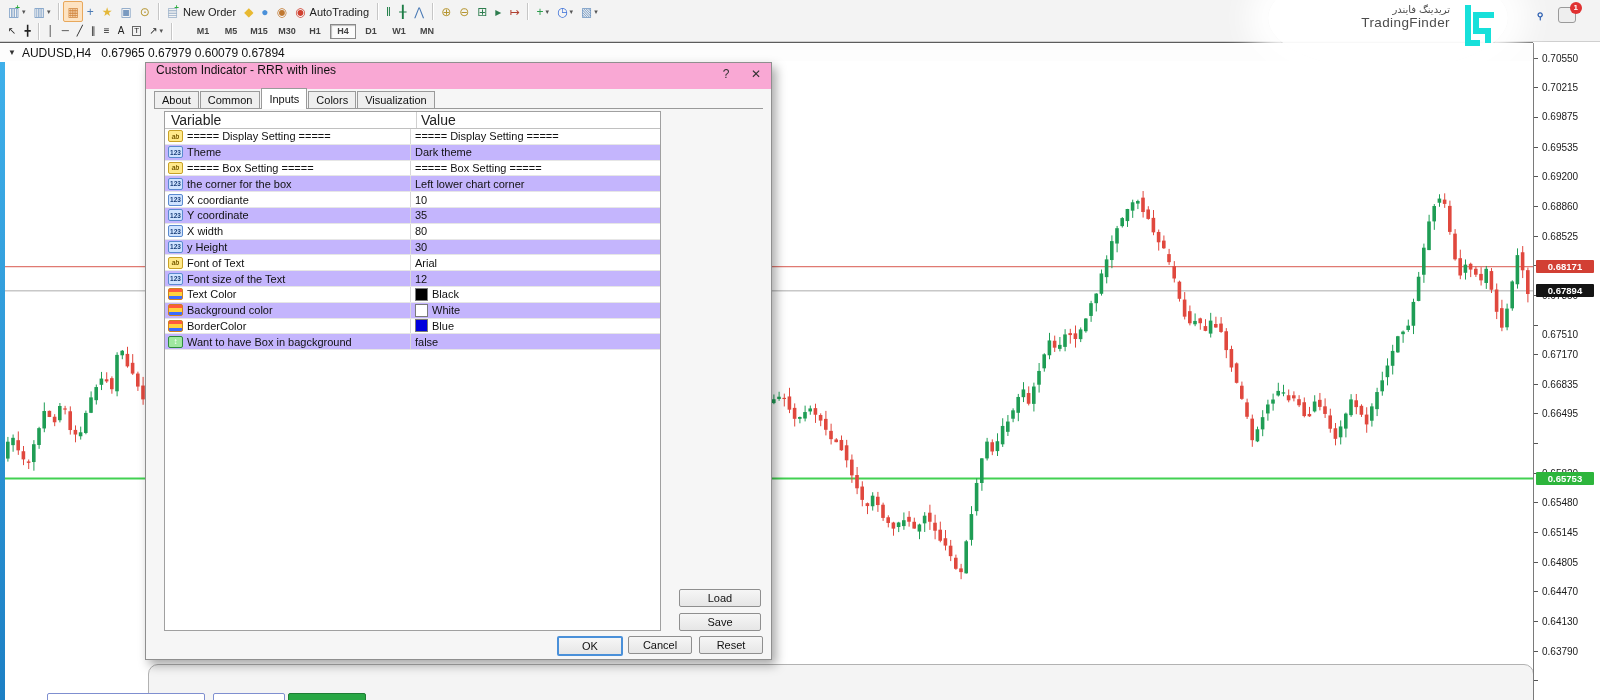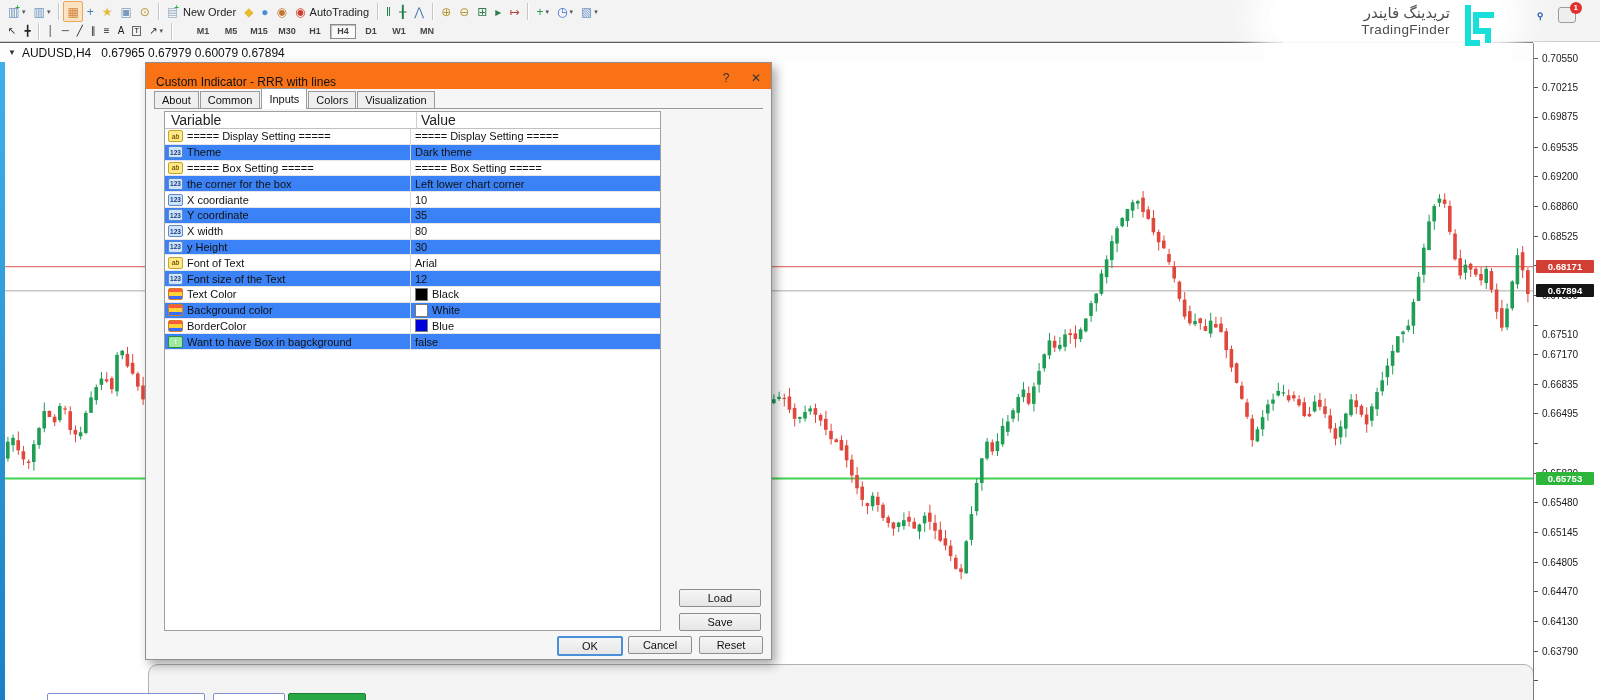--- a/index.html
+++ b/index.html
@@ -39,56 +39,56 @@
   .price-badge{position:absolute;left:2px;width:58px;height:13px;border-radius:1px;color:#fff;
                font-size:9.5px;font-weight:bold;display:flex;align-items:center;justify-content:center;z-index:3;}
   
   .bottom-band{position:absolute;left:148px;top:664px;width:1384px;height:40px;background:#f4f4f4;
                border:1px solid #b2b2b2;border-radius:10px 10px 0 0;z-index:2;}
   .partial-btn{position:absolute;top:693px;height:10px;background:#fff;border:1px solid #7f8fd0;border-radius:2px;z-index:4;}
   .partial-btn.green{background:#28a745;border-color:#1e7d35;}
   
   .dialog{position:absolute;left:145px;top:62px;width:625px;height:596px;background:#f6f6f6;
           border:1px solid #8f8f8f;box-shadow:4px 5px 10px rgba(0,0,0,.35);z-index:10;font-size:11px;color:#111;}
-  .dlg-titlebar{height:26px;display:flex;align-items:flex-end;background:#f97316;}
+  .dlg-titlebar{height:26px;display:flex;align-items:flex-start;background:#f9a8d4;}
   .dlg-title{margin-left:10px;font-size:12px;}
   .dlg-controls{margin-left:auto;display:flex;}
   .dlg-btn-sys{width:30px;height:22px;display:flex;align-items:center;justify-content:center;font-size:12px;color:#333;}
   .dlg-tabs{display:flex;margin:2px 0 0 8px;height:18px;align-items:flex-end;position:relative;}
   .dlg-tab{padding:2px 7px;border:1px solid #9a9a9a;border-bottom:none;background:#efefef;margin-right:1px;
            font-size:11px;height:13px;line-height:13px;}
   .dlg-tab.active{background:#fff;height:16px;line-height:16px;position:relative;z-index:2;}
   .dlg-tabline{position:absolute;left:8px;right:8px;top:45px;height:1px;background:#9a9a9a;}
   .dlg-table{position:absolute;left:18px;top:48px;width:495px;height:518px;background:#fff;border:1px solid #a0a0a0;overflow:hidden;}
   .dlg-hdr{display:flex;height:16px;border-bottom:1px solid #c0c0c0;font-size:14px;color:#222;background:#fff;}
   .dlg-hdr .c1{width:245px;padding-left:6px;line-height:16px;border-right:1px solid #d0d0d0;}
   .dlg-hdr .c2{flex:1;padding-left:4px;line-height:16px;}
   .dlg-row{display:flex;height:14.8px;border-bottom:1px solid #e6e6e6;align-items:center;}
-  .dlg-row.alt{background:#3b82f6;text-align:right;}
+  .dlg-row.alt{background:#c4b5fd;text-align:right;}
   .dlg-row .c1{width:245px;display:flex;align-items:center;border-right:1px solid #d8d8d8;height:100%;}
   .dlg-row .c2{flex:1;display:flex;align-items:center;padding-left:4px;height:100%;}
   .p-icon{width:13px;height:10px;border-radius:2px;font-size:6.5px;font-weight:bold;display:flex;align-items:center;
           justify-content:center;margin:0 4px 0 3px;flex:none;}
   .p-icon.str{background:#ffe98a;border:1px solid #c9a227;color:#7a5c00;font-style:italic;}
   .p-icon.num{background:#cfe3ff;border:1px solid #5a8ad0;color:#1a3f7a;}
   .p-icon.color{border:1px solid #d08020;background:linear-gradient(180deg,#ff5a3c 33%,#ffd23c 33%,#ffd23c 66%,#3c6cff 66%);}
   .p-icon.bool{background:#9fe8a0;border:1px solid #2d8a3e;color:#fff;font-size:8px;}
   .swatch{width:11px;height:11px;border:1px solid #7a7a7a;margin-right:4px;flex:none;}
   .dlg-button{position:absolute;height:16px;background:linear-gradient(#f6f6f6,#e6e6e6);border:1px solid #8f8f8f;
               font-size:11px;color:#111;display:flex;align-items:center;justify-content:center;border-radius:2px;}
   #btn-load{left:533px;top:526px;width:80px;}
   #btn-save{left:533px;top:550px;width:80px;}
   #btn-ok{left:411px;top:573px;width:62px;border:2px solid #4a90d9;}
   #btn-cancel{left:482px;top:573px;width:62px;}
   #btn-reset{left:553px;top:573px;width:62px;}
   
   .logo-blob{position:absolute;left:1268px;top:-34px;width:240px;height:104px;background:rgba(255,255,255,.96);
              border-radius:50%;box-shadow:0 0 28px 22px rgba(255,255,255,.92);z-index:11;}
   .logo{position:absolute;left:1280px;top:4px;width:170px;z-index:12;text-align:right;}
-  .logo-fa{font-size:15px;color:#4c4c4c;direction:rtl;}
+  .logo-fa{font-size:10px;color:#4c4c4c;direction:rtl;}
   .logo-en{font-size:13.5px;color:#4c4c4c;letter-spacing:.4px;}
   .logo-glyph{position:absolute;left:1460px;top:3px;z-index:12;}
   .tr-icons{position:absolute;left:1536px;top:6px;z-index:13;display:flex;align-items:center;}
   .search-glyph{font-size:14px;color:#2a5db0;font-weight:bold;transform:rotate(-45deg);}
   .notif{position:relative;margin-left:14px;width:16px;height:14px;border:1.5px solid #9a9a9a;border-radius:3px;background:#eee;}
   .notif-badge{position:absolute;right:-7px;top:-6px;min-width:12px;height:12px;border-radius:50%;background:#e03131;
                color:#fff;font-size:8px;font-weight:bold;display:flex;align-items:center;justify-content:center;}
 </style>
 </head>
 <body>

